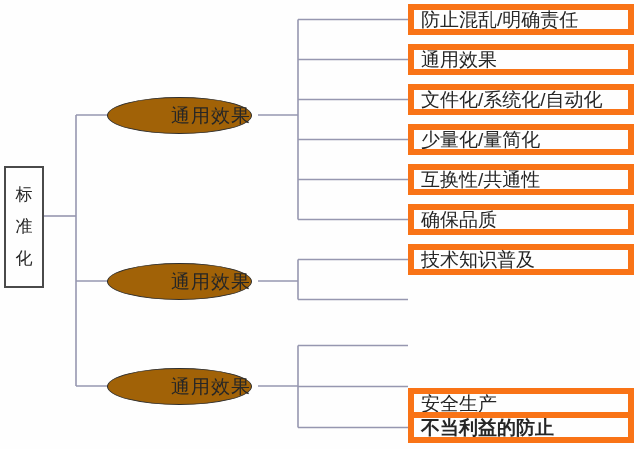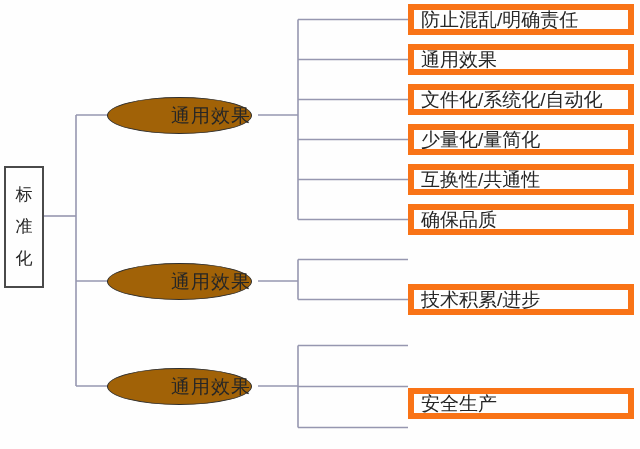--- a/index.html
+++ b/index.html
@@ -134,21 +134,24 @@
   <div class="leaf" style="top:164px">
     <span>互换性/共通性</span>
   </div>
   <div class="leaf" style="top:124px">
     <span>少量化/量简化</span>
   </div>
   <div class="leaf" style="top:204px">
     <span>确保品质</span>
   </div>
 
-  <div class="leaf" style="top:284px">
-    <span>技术积累/进步</span>
+  <div class="leaf" style="top:244px">
+    <span>技术知识普及</span>
   </div>
 
   <div class="leaf" style="top:388px">
     <span>安全生产</span>
   </div>
+  <div class="leaf bold" style="top:412px">
+    <span>不当利益的防止</span>
+  </div>
 
 </div>
 
 </body></html>

